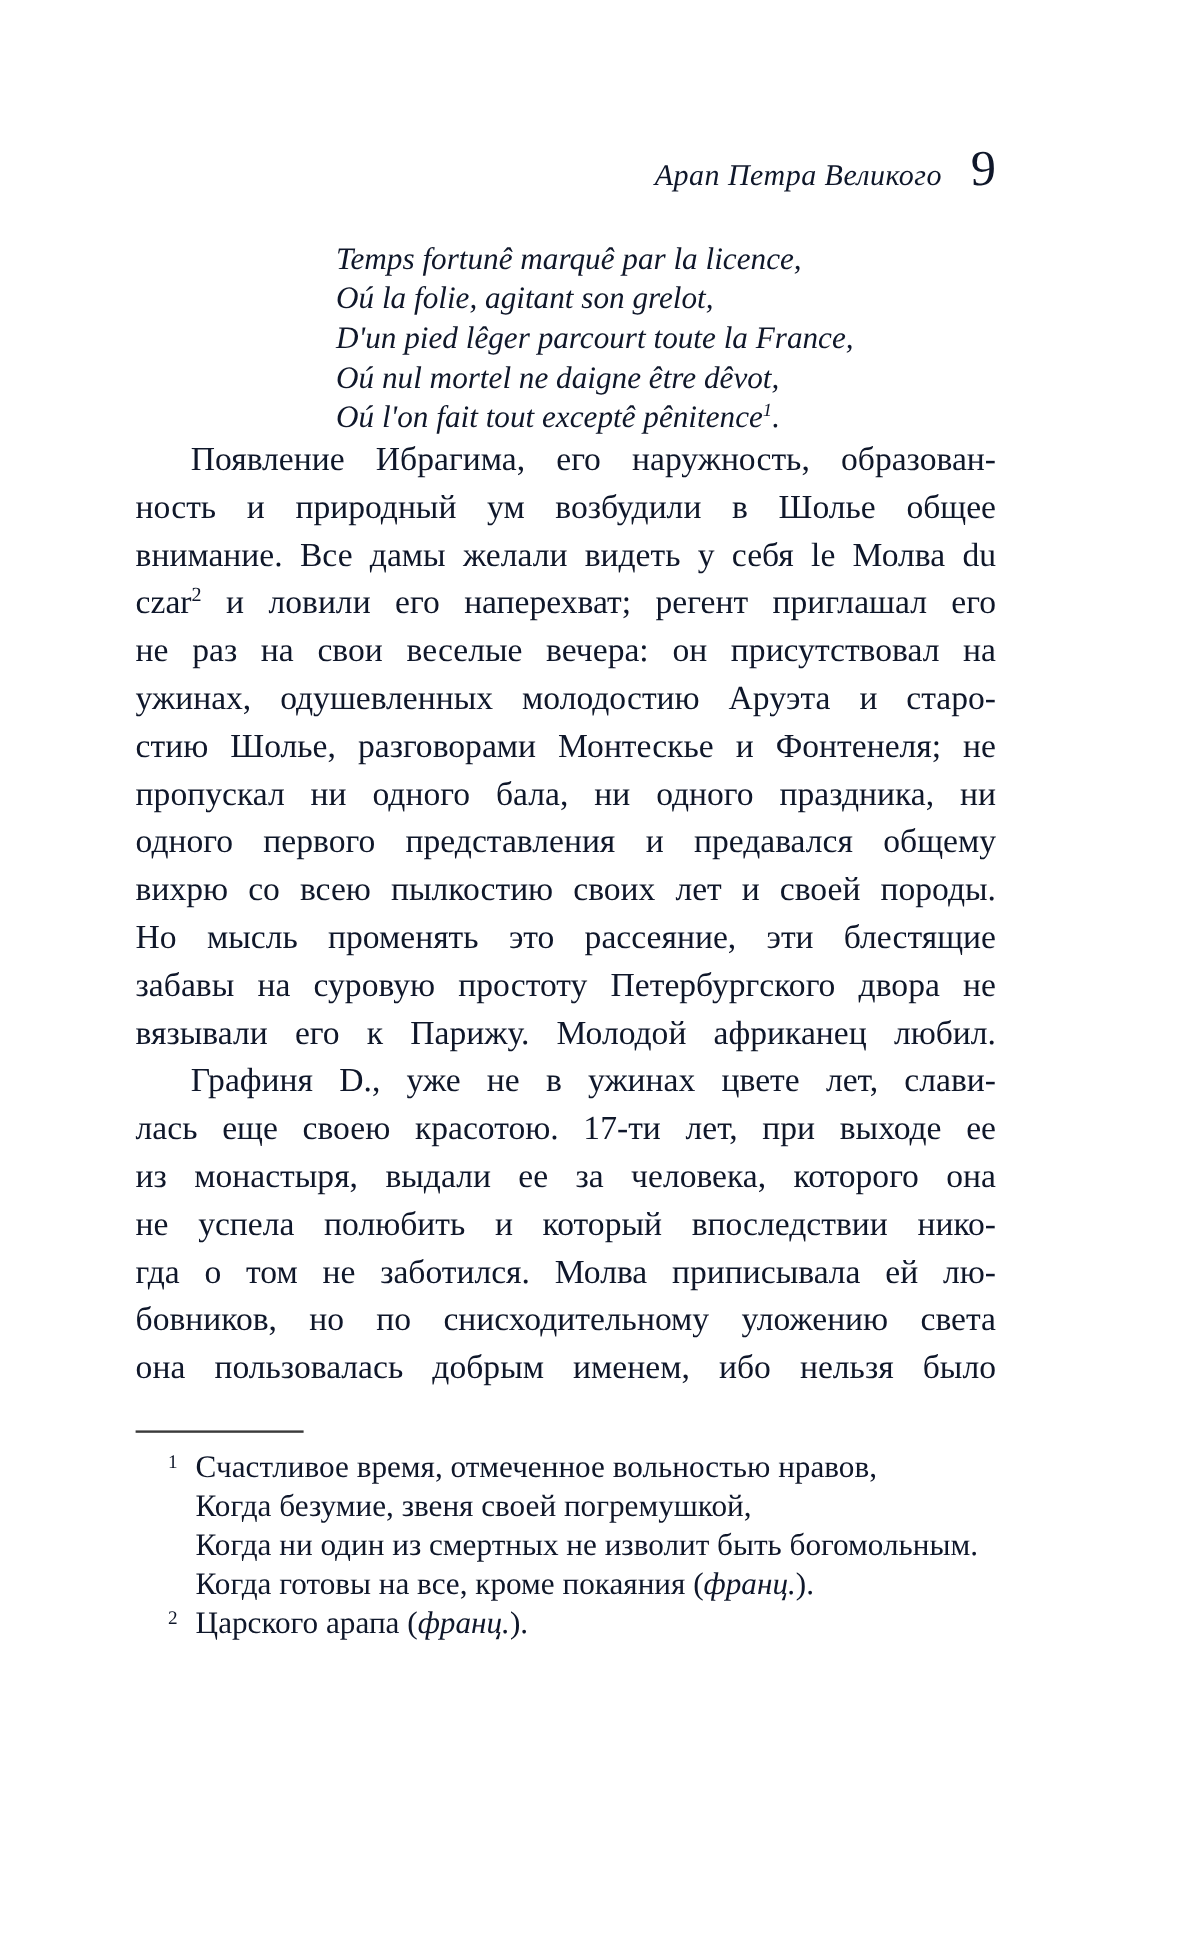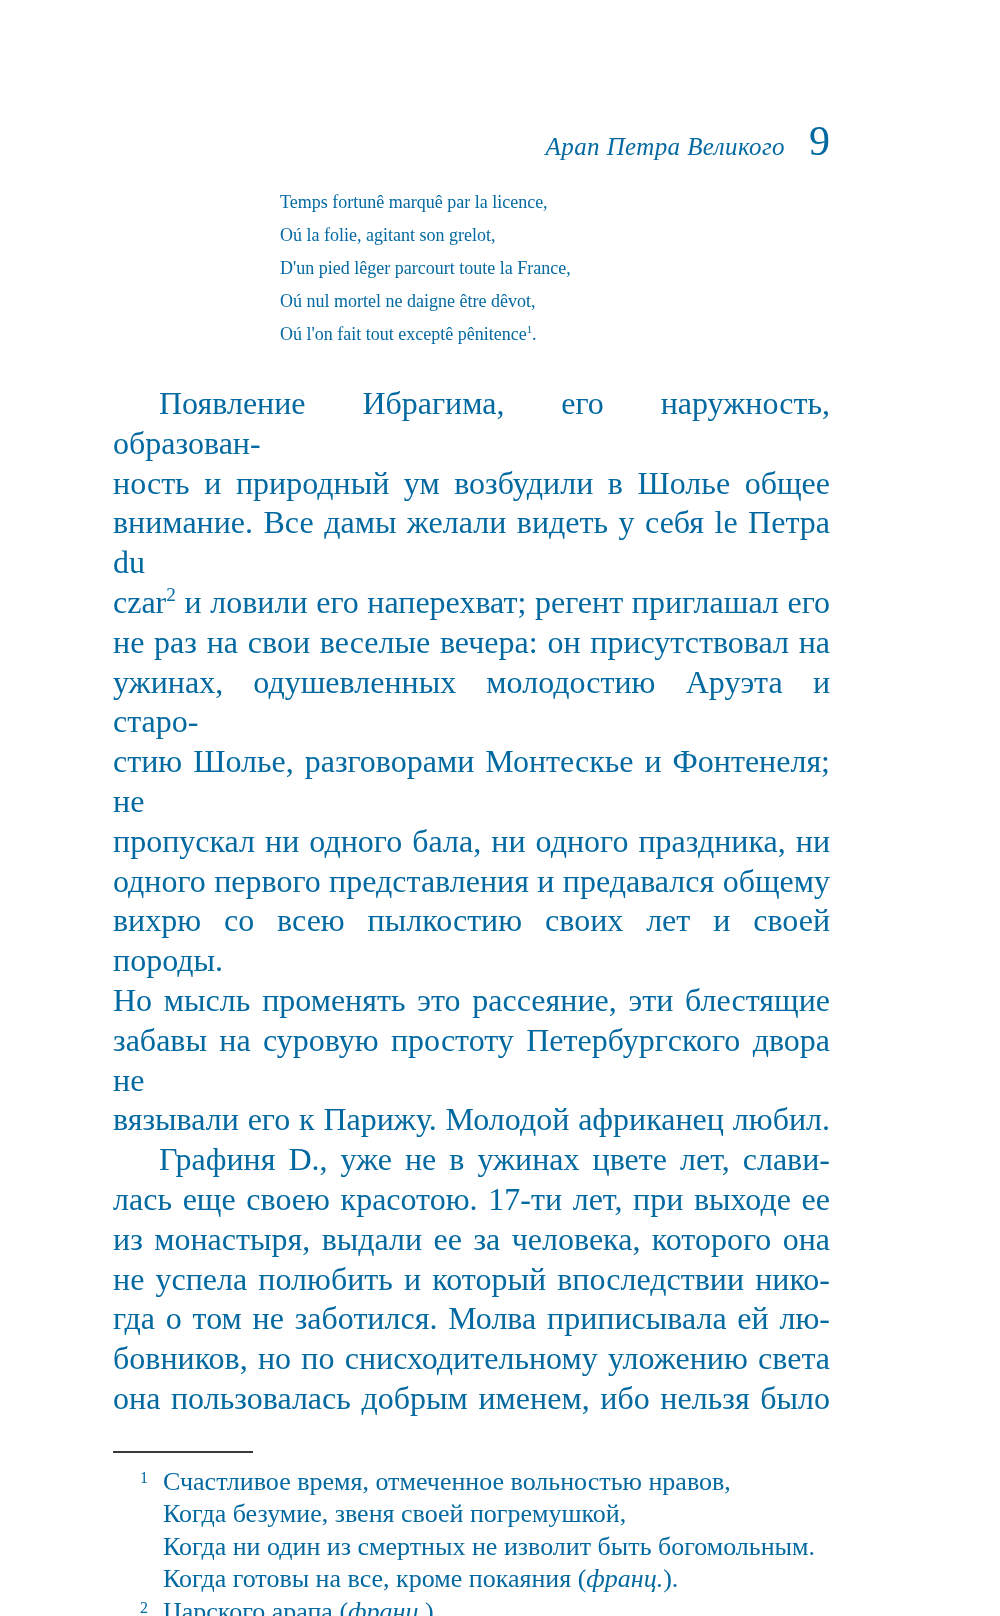--- a/index.html
+++ b/index.html
@@ -5,21 +5,21 @@
   html, body {
     margin: 0;
     padding: 0;
     background: #ffffff;
   }
   .page {
     position: relative;
     width: 1000px;
     height: 1616px;
     background: #ffffff;
-    color: #0369a1;
+    color: #0f172a;
     font-family: "Liberation Serif", "DejaVu Serif", serif;
     overflow: hidden;
   }
   .content {
     position: absolute;
     left: 113px;
     top: 0;
     width: 717px;
   }
   
@@ -35,35 +35,35 @@
     letter-spacing: 0.4px;
     white-space: nowrap;
   }
   .page-number {
     font-size: 42px;
     line-height: 1;
     margin-left: 24px;
   }
   
   .epigraph {
-    margin-top: 24px;
+    margin-top: 37px;
     padding-left: 167px;
-    font-size: 18px;
+    font-style: italic;
+    font-size: 26px;
     line-height: 33px;
   }
   .ep-line { white-space: nowrap; }
   sup {
     font-size: 60%;
     line-height: 0;
     vertical-align: super;
   }
   
   .body-text {
-    margin-top: 33px;
-    font-size: 32px;
+    font-size: 28px;
   }
   .para { margin: 0; }
   .line {
     line-height: 39.8px;
     text-align: justify;
     text-align-last: justify;
   }
   .line.indent { text-indent: 46px; }
   
   .fn-rule {
@@ -107,21 +107,21 @@
         <div class="ep-line">Oú la folie, agitant son grelot,</div>
         <div class="ep-line">D'un pied lêger parcourt toute la France,</div>
         <div class="ep-line">Oú nul mortel ne daigne être dêvot,</div>
         <div class="ep-line">Oú l'on fait tout exceptê pênitence<sup>1</sup>.</div>
       </div>
 
     <div class="body-text">
         <div class="para">
           <div class="line indent">Появление Ибрагима, его наружность, образован-</div>
           <div class="line">ность и природный ум возбудили в Шолье общее</div>
-          <div class="line">внимание. Все дамы желали видеть у себя le Петра du</div>
+          <div class="line">внимание. Все дамы желали видеть у себя le Молва du</div>
           <div class="line">czar<sup>2</sup> и ловили его наперехват; регент приглашал его</div>
           <div class="line">не раз на свои веселые вечера: он присутствовал на</div>
           <div class="line">ужинах, одушевленных молодостию Аруэта и старо-</div>
           <div class="line">стию Шолье, разговорами Монтескье и Фонтенеля; не</div>
           <div class="line">пропускал ни одного бала, ни одного праздника, ни</div>
           <div class="line">одного первого представления и предавался общему</div>
           <div class="line">вихрю со всею пылкостию своих лет и своей породы.</div>
           <div class="line">Но мысль променять это рассеяние, эти блестящие</div>
           <div class="line">забавы на суровую простоту Петербургского двора не</div>
           <div class="line">вязывали его к Парижу. Молодой африканец любил.</div>

